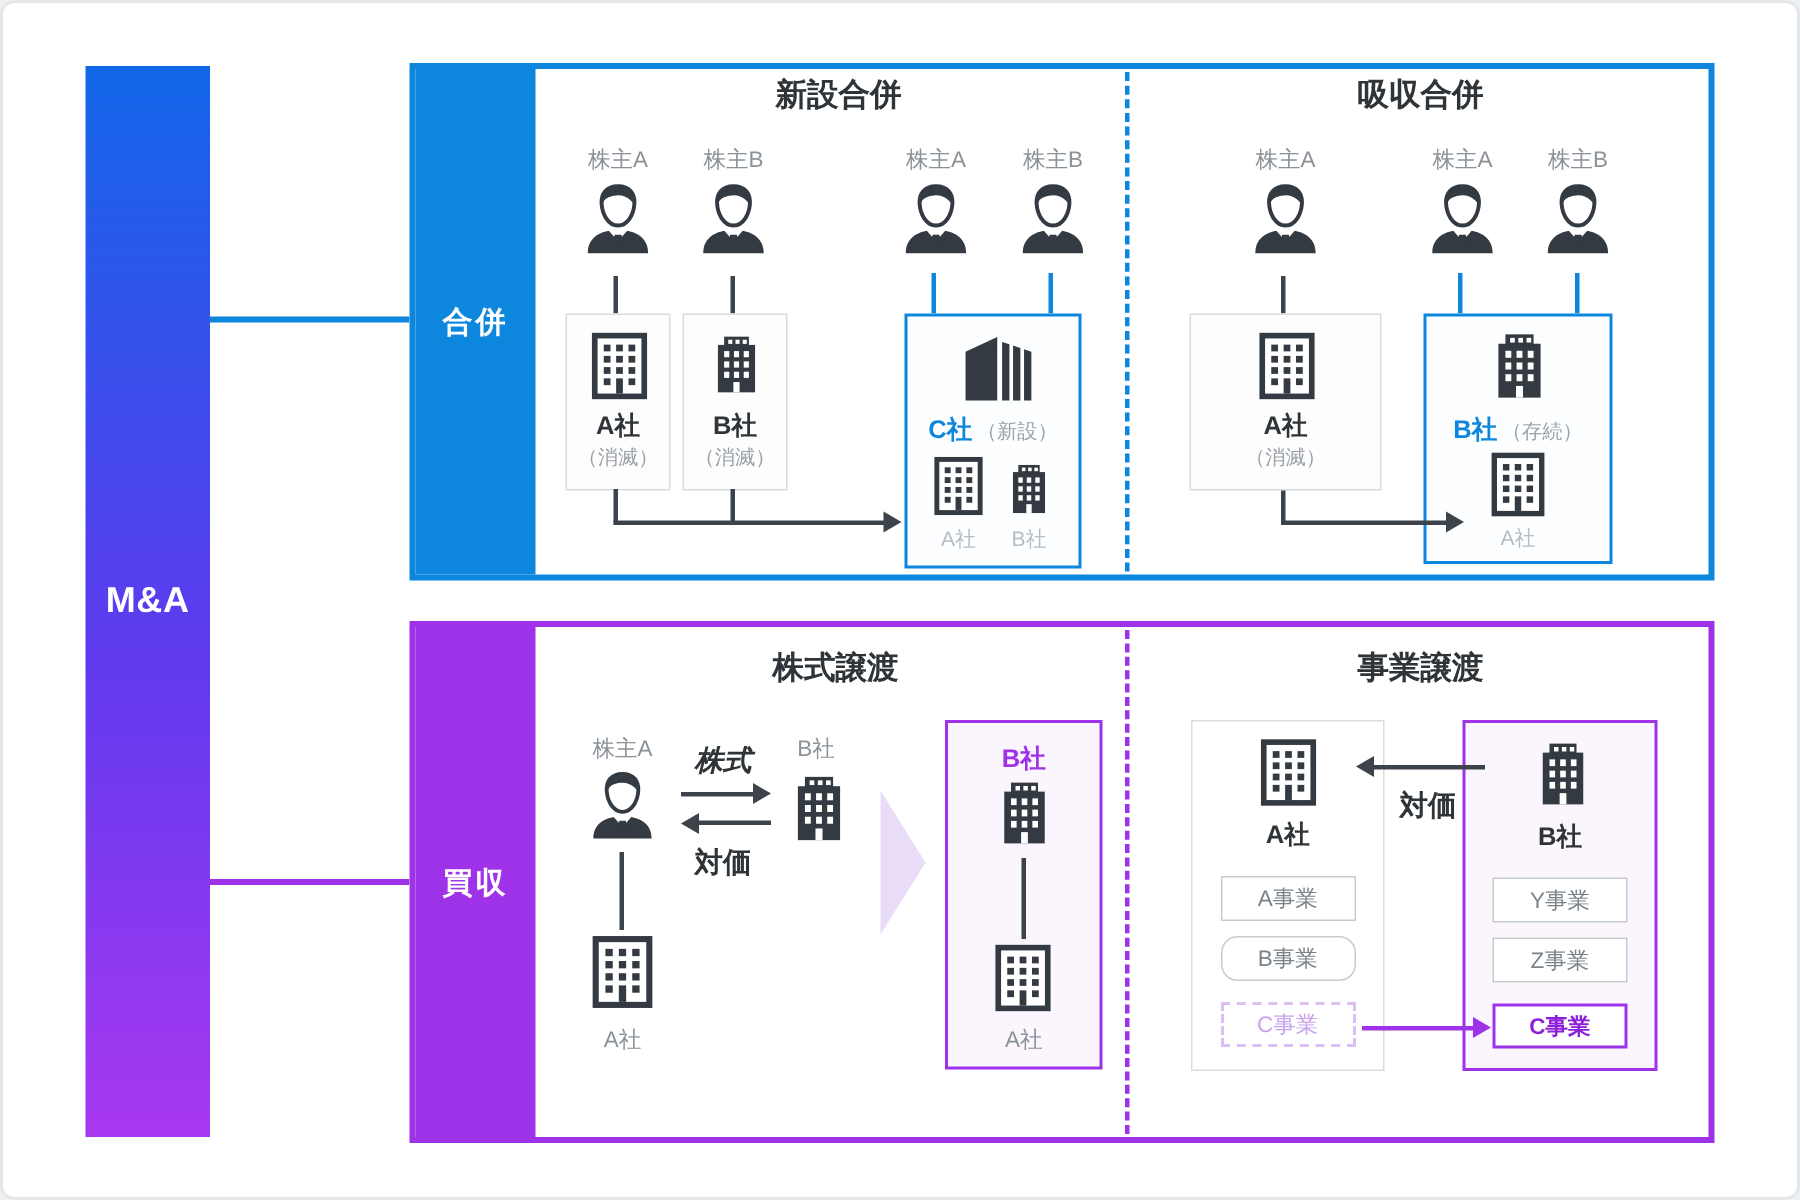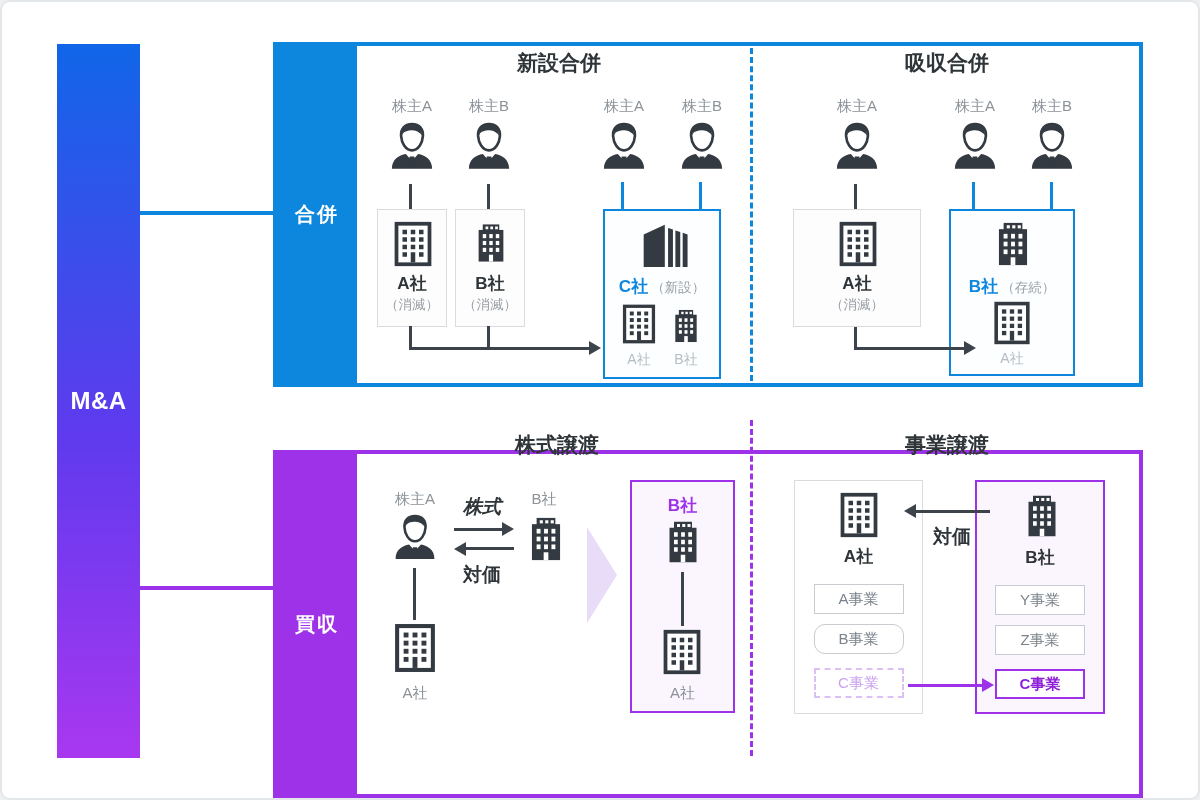--- a/index.html
+++ b/index.html
@@ -16,21 +16,21 @@
     background:linear-gradient(180deg,#1166e8 0%,#5f3aee 55%,#a838f0 100%);
     display:flex;align-items:center;justify-content:center;
     color:#fff;font-size:24px;font-weight:bold;letter-spacing:.5px;
   }
   
   .conn-blue{left:138px;top:209px;width:133px;height:4px;background:#0d86dd;}
   .conn-purple{left:138px;top:584px;width:133px;height:4px;background:#9d32e8;}
   
   .sec{background:#fff;}
   .sec-merger{left:271px;top:40px;width:870px;height:345px;border:4px solid #0d86dd;}
-  .sec-acq{left:271px;top:412px;width:870px;height:348px;border:4px solid #9d32e8;margin-top:36px;}
+  .sec-acq{left:271px;top:412px;width:870px;height:348px;border:4px solid #9d32e8;}
   .band{position:absolute;left:0;top:0;bottom:0;width:80px;display:flex;align-items:center;justify-content:center;
         color:#fff;font-size:20px;font-weight:bold;letter-spacing:2px;}
   .band-blue{background:#0d86dd;font-family:Liberation Serif, serif;}
   .band-purple{background:#9d32e8;}
   .dash-blue{left:748px;top:46px;height:333px;width:0;border-left:3px dashed #0d86dd;}
   .dash-purple{left:748px;top:418px;height:336px;width:0;border-left:3px dashed #9d32e8;}
   
   .sec-title{font-size:21px;font-weight:bold;color:#2e3438;text-align:center;}
   .sh-label{font-size:15px;color:#8b9298;text-align:center;}
   .co-name{font-size:17px;font-weight:bold;color:#2e3438;text-align:center;}

